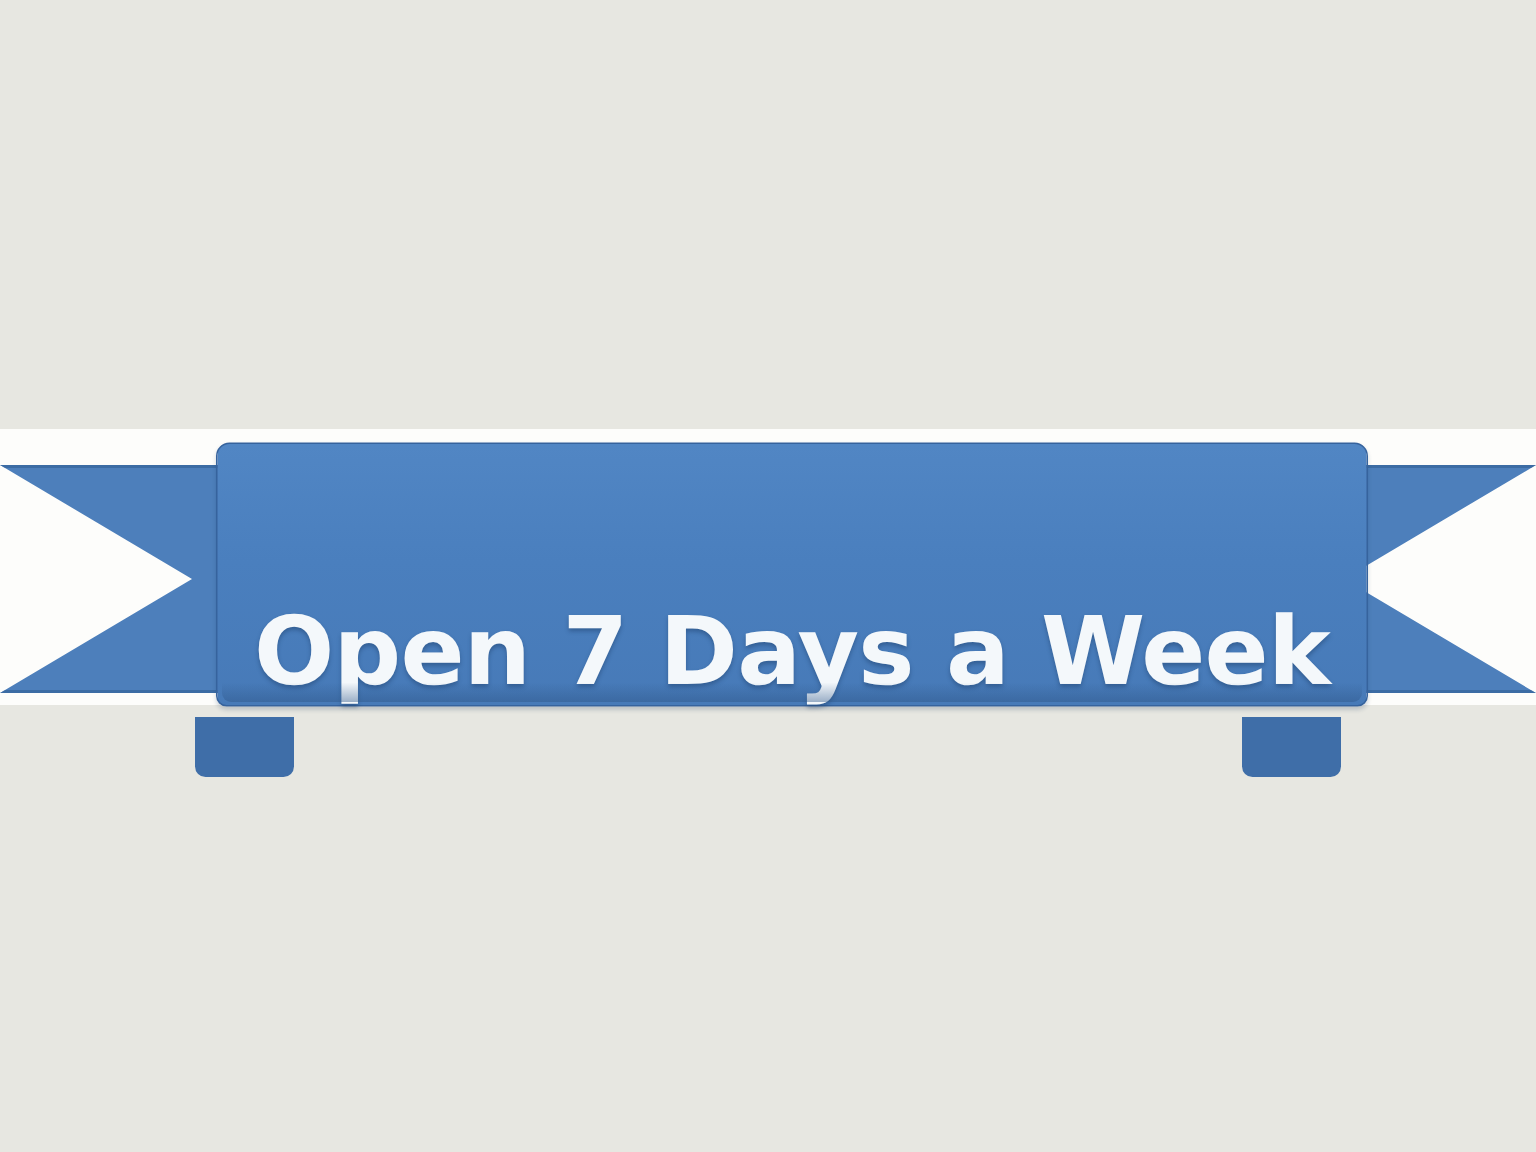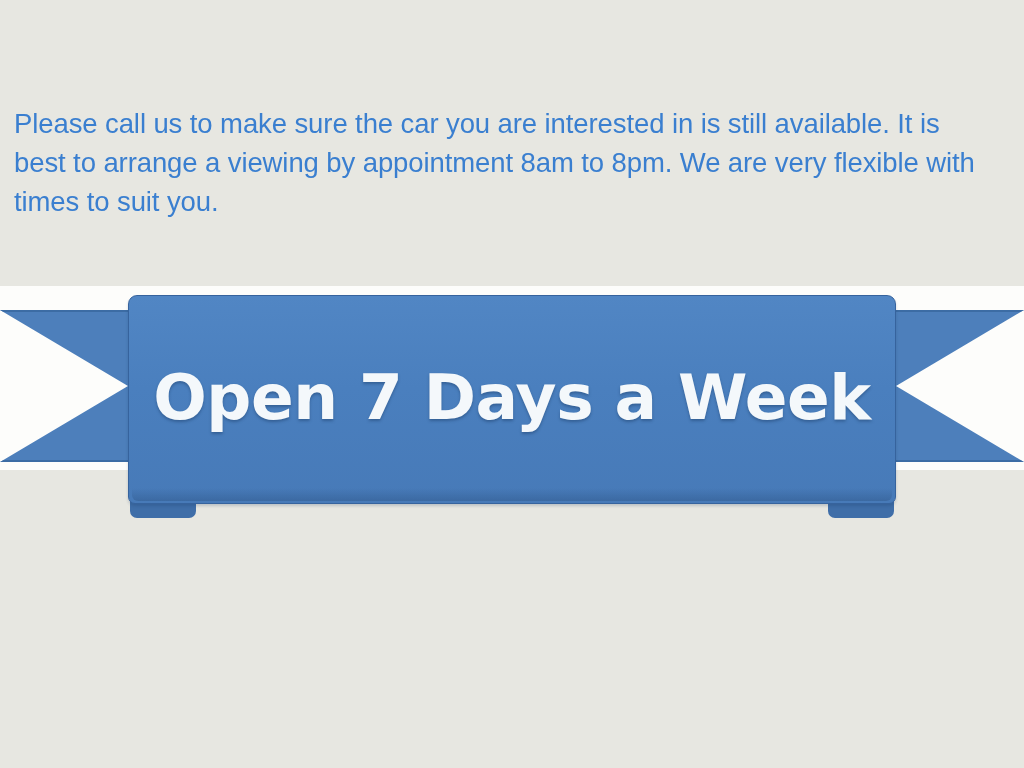--- a/index.html
+++ b/index.html
@@ -98,31 +98,31 @@
     height: 40px;
     background: #3f6ea8;
     border-radius: 0 0 7px 7px;
   }
   .fold-tab.left  { left: 130px; }
   .fold-tab.right { left: 828px; }
 
   
   #ribbon-panel {
     position: absolute;
-    left: 128px;
+    left: 144px;
     top: 15px;
     width: 768px;
-    height: 209px;
+    height: 176px;
     background: linear-gradient(180deg, #5186c4 0%, #4a7fbe 45%, #477ab8 100%);
     border: 1.5px solid #36639d;
     border-radius: 9px 9px 7px 7px;
     box-sizing: border-box;
     box-shadow: 0 2px 3px rgba(20, 50, 90, .20);
     display: flex;
-    align-items: center;
+    align-items: flex-end;
     justify-content: center;
   }
 
   
   #panel-roll {
     position: absolute;
     left: 3px;
     right: 3px;
     bottom: 2px;
     height: 13px;
@@ -142,21 +142,20 @@
     white-space: nowrap;
     text-shadow: 0 2px 3px rgba(26, 60, 102, .45);
     margin-bottom: 4px;
   }
 </style>
 </head>
 <body>
 
 <div id="slide">
 
-  <p id="intro-paragraph">Please call us to make sure the car you are interested in is still available. It is best to arrange a viewing by appointment 8am to 8pm. We are very flexible with times to suit you.</p>
 
   <div id="ribbon">
 
     <div class="ribbon-whiteband"></div>
 
     <div class="ribbon-tail left">
       <div class="tail-edge top"></div>
       <div class="tail-edge bottom"></div>
     </div>
 

